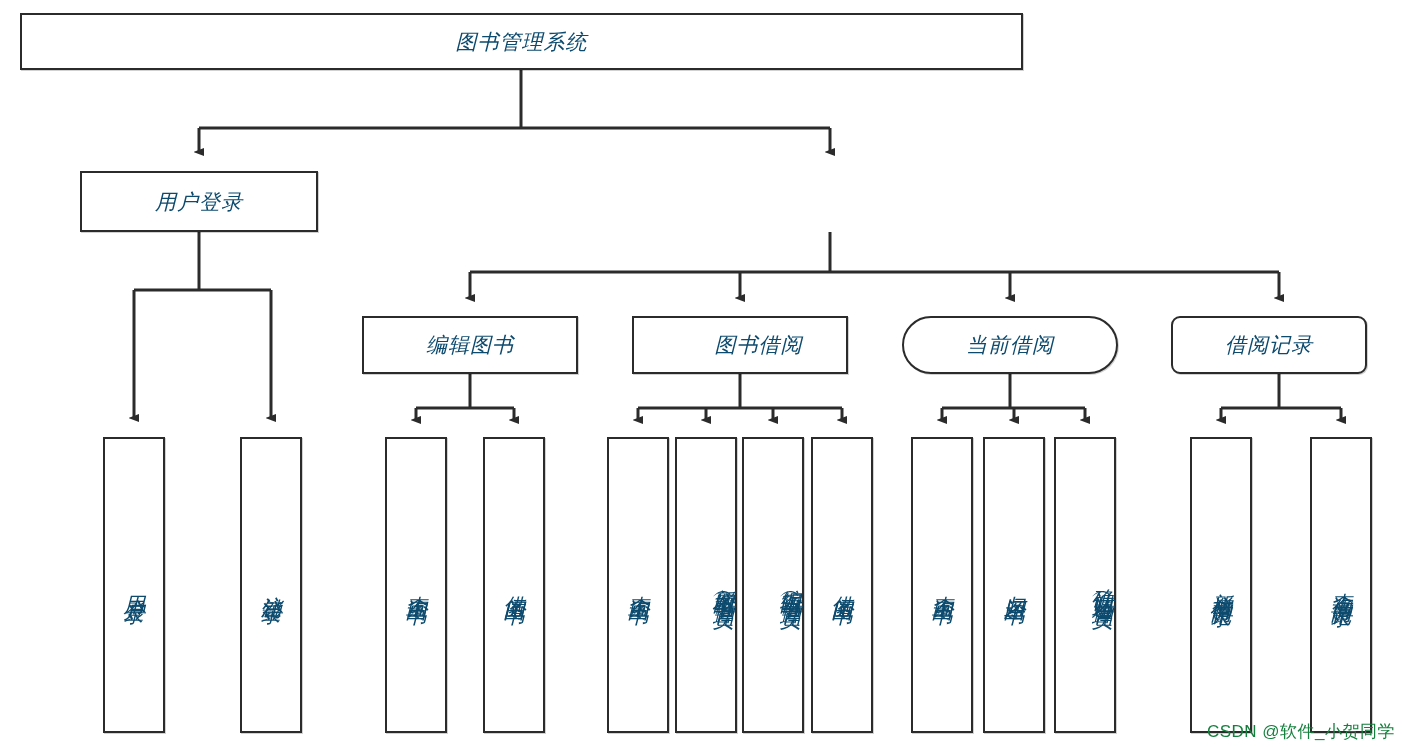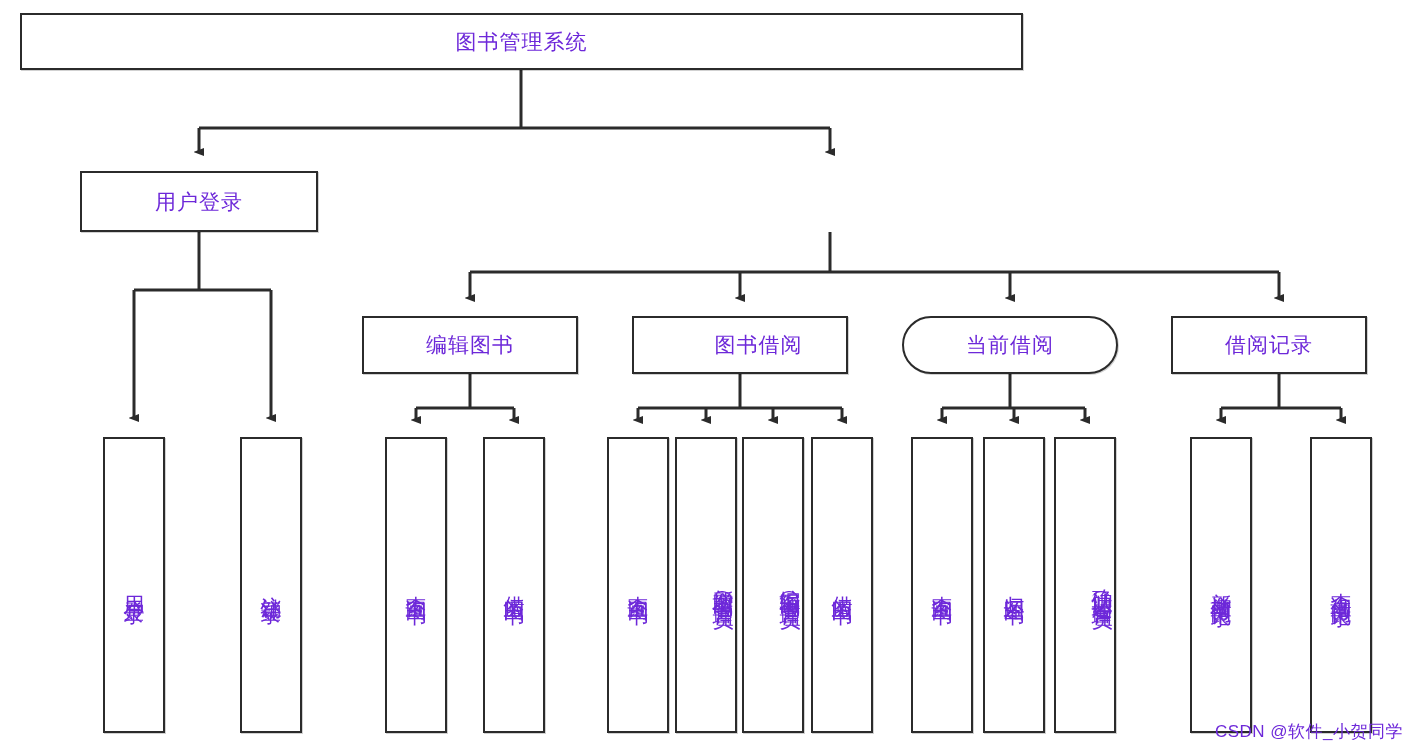--- a/index.html
+++ b/index.html
@@ -26,22 +26,23 @@
     pointer-events: none;
   }
   .node {
     position: absolute;
     box-sizing: border-box;
     border: 2.5px solid #2b2b2b;
     background: #ffffff;
     display: flex;
     align-items: center;
     justify-content: center;
-    color: #6d28d9;
+    color: #0c4a6e;
     box-shadow: 1px 1px 0 rgba(0,0,0,0.18);
+    font-style: italic;
   }
   .node.horiz {
     font-size: 21px;
     line-height: 1.2;
     letter-spacing: 1px;
     white-space: nowrap;
   }
   .node.vert {
     writing-mode: vertical-rl;
     text-orientation: upright;
@@ -49,24 +50,24 @@
     letter-spacing: 3px;
     line-height: 1.15;
     padding: 4px 0;
     white-space: nowrap;
   }
   .node.vert.tall-fit {
     align-items: flex-start;
   }
   .watermark {
     position: absolute;
-    right: 2px;
+    right: 10px;
     bottom: 4px;
     font-size: 17px;
-    color: #6d28d9;
+    color: #15803d;
     letter-spacing: 0.5px;
     white-space: nowrap;
     font-family: "Liberation Sans", "DejaVu Sans", sans-serif;
   }
 </style>
 </head>
 <body>
 
 <div id="canvas">
 
@@ -120,21 +121,21 @@
     </g>
   </svg>
 
   <div class="node horiz" style="left:20px;top:13px;width:1003px;height:57px;">图书管理系统</div>
 
   <div class="node horiz" style="left:80px;top:171px;width:238px;height:61px;">用户登录</div>
 
   <div class="node horiz" style="left:362px;top:316px;width:216px;height:58px;">编辑图书</div>
   <div class="node horiz" style="left:632px;top:316px;width:216px;height:58px;padding-left:37px;">图书借阅</div>
   <div class="node horiz" style="left:902px;top:316px;width:216px;height:58px;border-radius:29px;">当前借阅</div>
-  <div class="node horiz" style="left:1171px;top:316px;width:196px;height:58px;">借阅记录</div>
+  <div class="node horiz" style="left:1171px;top:316px;width:196px;height:58px;border-radius:9px;">借阅记录</div>
 
   <div class="node vert" style="left:103px;top:437px;width:62px;height:296px;">用户登录</div>
   <div class="node vert" style="left:240px;top:437px;width:62px;height:296px;">注销登录</div>
 
   <div class="node vert" style="left:385px;top:437px;width:62px;height:296px;">查询图书</div>
   <div class="node vert" style="left:483px;top:437px;width:62px;height:296px;">借阅图书</div>
 
   <div class="node vert" style="left:607px;top:437px;width:62px;height:296px;">查询图书</div>
   <div class="node vert tall-fit" style="left:675px;top:437px;width:62px;height:296px;">新增图书（管理员）</div>
   <div class="node vert tall-fit" style="left:742px;top:437px;width:62px;height:296px;">编辑图书（管理员）</div>

